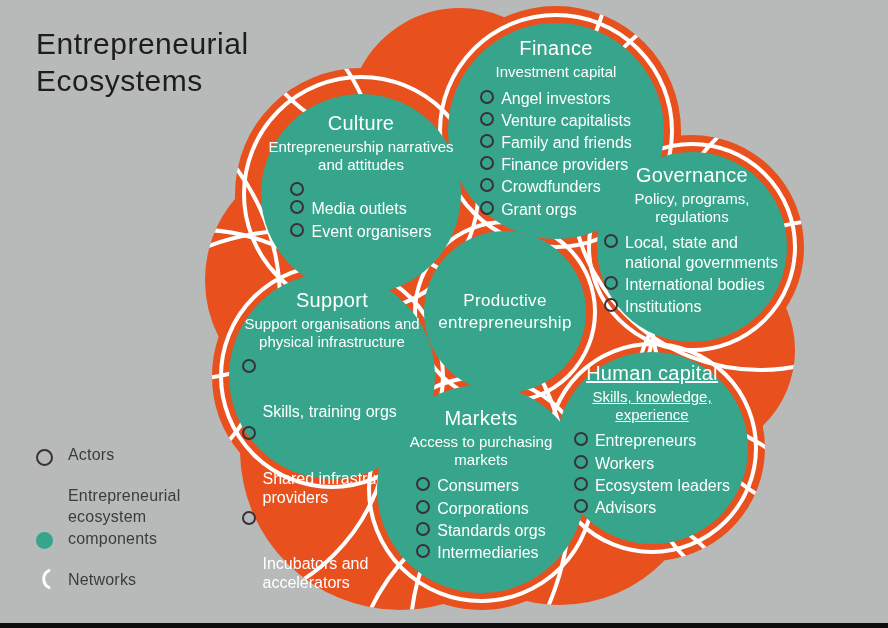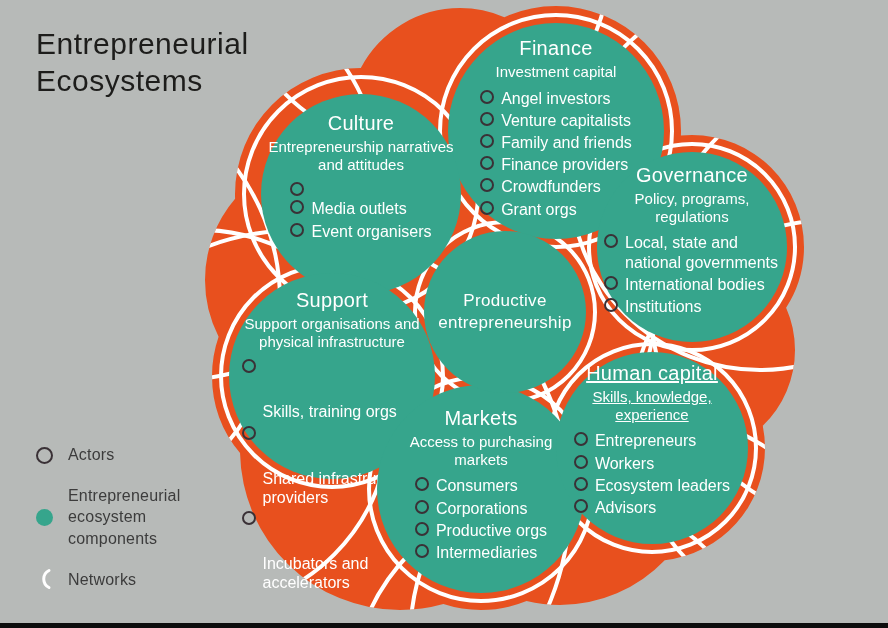--- a/index.html
+++ b/index.html
@@ -52,21 +52,21 @@
   .human .c-sub{max-width:160px;}
 
   .center-circle{
     position:absolute;left:424px;top:231px;width:162px;height:162px;
     border-radius:50%;background:#36a58c;color:#fff;
     display:flex;align-items:center;justify-content:center;text-align:center;
   }
   .center-circle .label{font-size:17px;line-height:1.3;max-width:140px;letter-spacing:0.3px;}
 
   .legend{position:absolute;left:36px;top:444px;}
-  .legend-row{display:flex;align-items:center;margin-bottom:19px;}
+  .legend-row{display:flex;align-items:flex-end;margin-bottom:19px;}
   .legend-row .icon-cell{width:22px;flex-shrink:0;margin-right:10px;display:flex;justify-content:flex-start;}
   .legend-label{font-size:16px;line-height:1.35;color:#3c3c3c;max-width:142px;letter-spacing:0.2px;}
   .actors-ring{width:13px;height:13px;border:2.5px solid #3a3136;border-radius:50%;margin-top:1px;}
   .comp-dot{width:17px;height:17px;border-radius:50%;background:#36a58c;margin-top:1px;}
 
   .bottom-bar{position:absolute;left:0;bottom:0;width:888px;height:5px;background:#0d0d0d;}
 </style>
 </head>
 <body>
 
@@ -193,21 +193,21 @@
     <div class="c-title">Markets</div>
     <div class="c-sub">Access to purchasing markets</div>
     <ul><li>
           <span class="bullet"></span>
           <span class="item-text">Consumers</span>
         </li><li>
           <span class="bullet"></span>
           <span class="item-text">Corporations</span>
         </li><li>
           <span class="bullet"></span>
-          <span class="item-text">Productive orgs</span>
+          <span class="item-text">Standards orgs</span>
         </li><li>
           <span class="bullet"></span>
           <span class="item-text">Intermediaries</span>
         </li></ul>
   </div>
 
   <div class="comp human">
     <div class="c-title">Human capital</div>
     <div class="c-sub">Skills, knowledge, experience</div>
     <ul><li>

